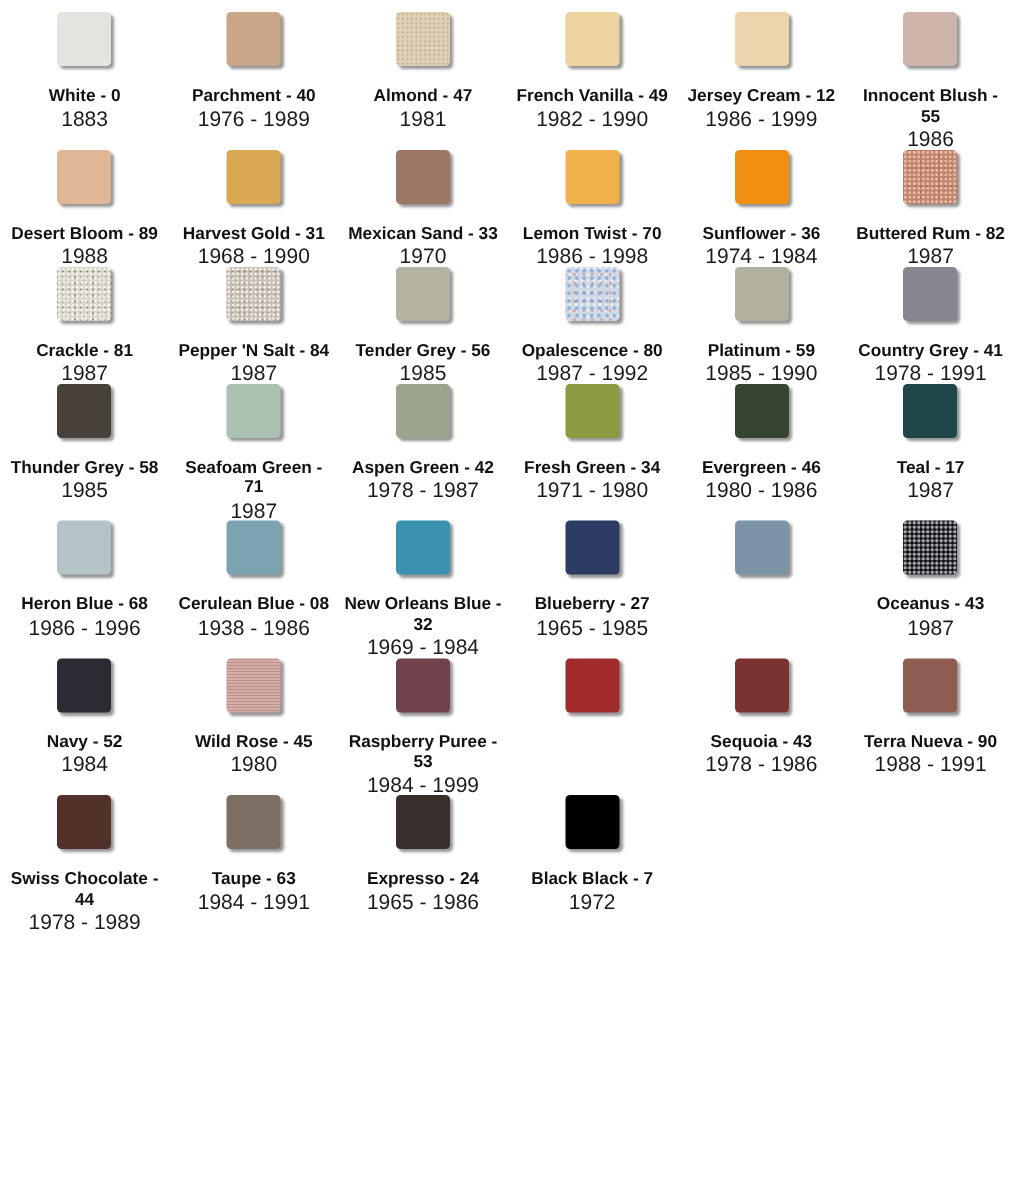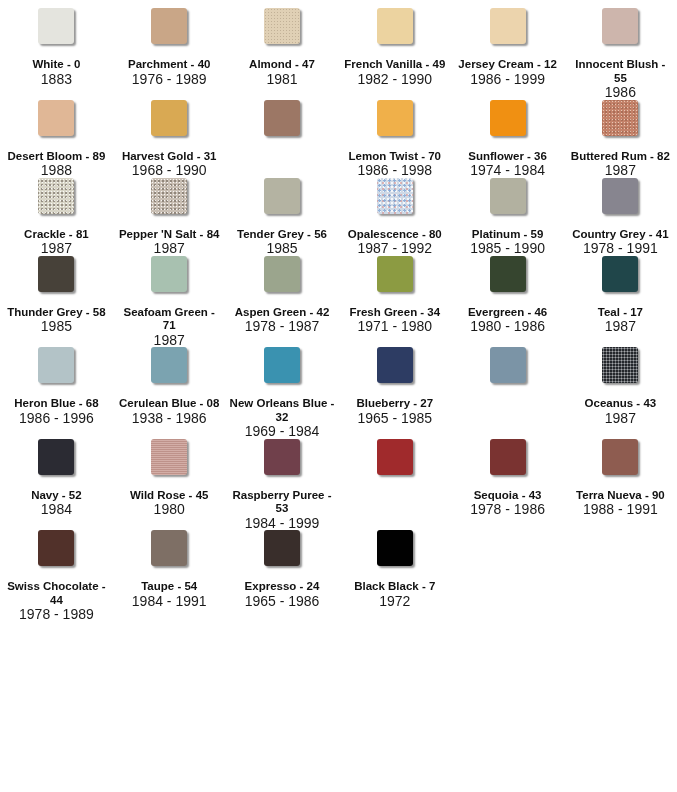--- a/index.html
+++ b/index.html
@@ -209,20 +209,24 @@
       </div>
       <div class="labels">
         <span class="name">Harvest Gold - 31</span>
         <span class="years">1968 - 1990</span>
       </div>
     </div>
     <div class="swatch-cell">
       <div class="chip-wrap">
         <div class="chip" style="background: rgb(156, 119, 101);"></div>
       </div>
+      <div class="labels">
+        <span class="name">Mexican Sand - 33</span>
+        <span class="years">1970</span>
+      </div>
     </div>
     <div class="swatch-cell">
       <div class="chip-wrap">
         <div class="chip" style="background: rgb(240, 176, 74);"></div>
       </div>
       <div class="labels">
         <span class="name">Lemon Twist - 70</span>
         <span class="years">1986 - 1998</span>
       </div>
     </div>
@@ -459,21 +463,21 @@
       <div class="labels">
         <span class="name">Swiss Chocolate - 44</span>
         <span class="years">1978 - 1989</span>
       </div>
     </div>
     <div class="swatch-cell">
       <div class="chip-wrap">
         <div class="chip" style="background: rgb(126, 111, 101);"></div>
       </div>
       <div class="labels">
-        <span class="name">Taupe - 54</span>
+        <span class="name">Taupe - 63</span>
         <span class="years">1984 - 1991</span>
       </div>
     </div>
     <div class="swatch-cell">
       <div class="chip-wrap">
         <div class="chip" style="background: rgb(57, 46, 43);"></div>
       </div>
       <div class="labels">
         <span class="name">Expresso - 24</span>
         <span class="years">1965 - 1986</span>

